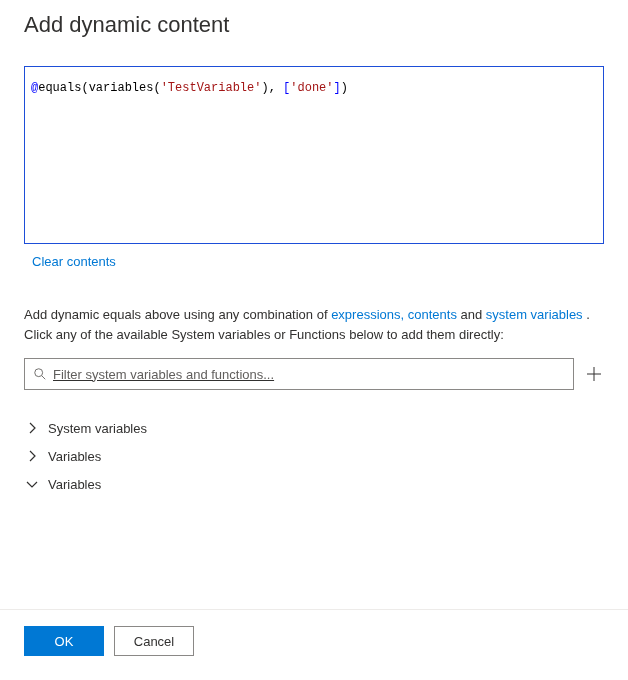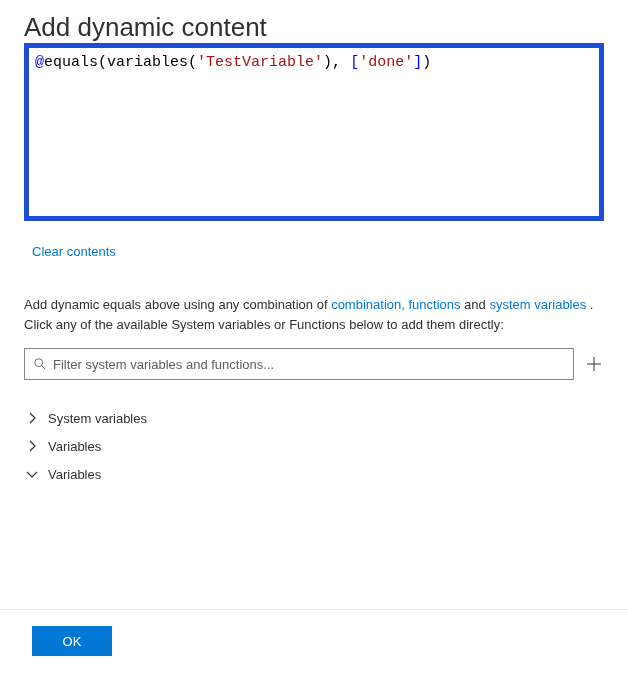--- a/index.html
+++ b/index.html
@@ -13,48 +13,48 @@
       color: #323130;
       background: #ffffff;
       width: 628px;
       height: 680px;
       position: relative;
     }
     .container {
       padding: 12px 24px 0 24px;
     }
     .panel-title {
-      font-size: 26px;
+      font-size: 22px;
       font-weight: 400;
       color: #323130;
-      margin-bottom: 0;
+      margin-bottom: 28px;
     }
     .code-editor {
       width: 100%;
       height: 178px;
-      border: 5px solid #1d4ed8;
+      border: 1px solid #1d4ed8;
       background: #ffffff;
-      padding: 4px 6px;
+      padding: 12px 6px;
       font-family: Consolas, "Courier New", monospace;
-      font-size: 15px;
+      font-size: 12px;
       line-height: 1.5;
       position: relative;
       overflow: hidden;
     }
     .code-line {
       white-space: pre;
     }
     .tok-keyword { color: #0000ff; }
     .tok-func    { color: #000000; }
     .tok-paren   { color: #000000; }
     .tok-string  { color: #a31515; }
     .tok-bracket { color: #0000ff; }
     .clear-link {
       display: inline-block;
-      margin-top: 23px;
+      margin-top: 10px;
       margin-left: 8px;
       color: #0078d4;
       font-size: 13px;
       cursor: pointer;
     }
     .help-text {
       margin-top: 36px;
       font-size: 13px;
       line-height: 1.5;
       color: #323130;
@@ -62,20 +62,21 @@
     .help-text a {
       color: #0078d4;
       text-decoration: none;
       cursor: pointer;
     }
     .filter-row {
       display: flex;
       align-items: center;
       margin-top: 14px;
       gap: 10px;
+      text-decoration: underline;
     }
     .filter-input-wrap {
       flex: 1;
       position: relative;
       border: 1px solid #8a8886;
       height: 32px;
       display: flex;
       align-items: center;
       padding: 0 8px;
       background: #fff;
@@ -144,42 +145,41 @@
     .btn {
       min-width: 80px;
       height: 30px;
       padding: 0 14px;
       font-size: 13px;
       font-family: inherit;
       cursor: pointer;
       border: 1px solid #8a8886;
       background: #fff;
       color: #323130;
-      margin-left: 8px;
     }
     .btn-primary {
       background: #0078d4;
       border-color: #0078d4;
       color: #fff;
     }
   </style>
 </head>
 <body>
 
 <div class="container">
   <h1 class="panel-title">Add dynamic content</h1>
 
   <div class="code-editor">
     <div class="code-line"><span class="tok-keyword">@</span><span class="tok-func">equals</span><span class="tok-paren">(</span><span class="tok-func">variables</span><span class="tok-paren">(</span><span class="tok-string">'TestVariable'</span><span class="tok-paren">), </span><span class="tok-bracket">[</span><span class="tok-string">'done'</span><span class="tok-bracket">]</span><span class="tok-paren">)</span></div>
   </div>
 
   <span class="clear-link">Clear contents</span>
 
   <p class="help-text">
-    <span>Add dynamic equals above using any combination of </span><a>combination, functions</a><span> and </span><a>system variables</a><span> . Click any of the available System variables or Functions below to add them directly:</span>
+    <span>Add dynamic equals above using any combination of </span><a>expressions, contents</a><span> and </span><a>system variables</a><span> . Click any of the available System variables or Functions below to add them directly:</span>
   </p>
 
   <div class="filter-row">
     <div class="filter-input-wrap">
       <svg class="filter-icon" viewBox="0 0 16 16" fill="none" stroke="#605e5c" stroke-width="1">
         <circle cx="6.5" cy="6.5" r="4.5"></circle>
         <line x1="10" y1="10" x2="14" y2="14"></line>
       </svg>
       <input class="filter-input" type="text" placeholder="Filter system variables and functions..." style="">
     </div>
@@ -210,13 +210,14 @@
       <svg class="chevron" viewBox="0 0 16 16" fill="none" stroke="#323130" stroke-width="1.2">
         <polyline points="3,6 8,11 13,6"></polyline>
       </svg>
       <span>Variables</span>
     </div>
   </div>
 </div>
 
 <div class="footer">
   <button class="btn btn-primary">OK</button>
+  <button class="btn">Cancel</button>
 </div>
 
 </body></html>

